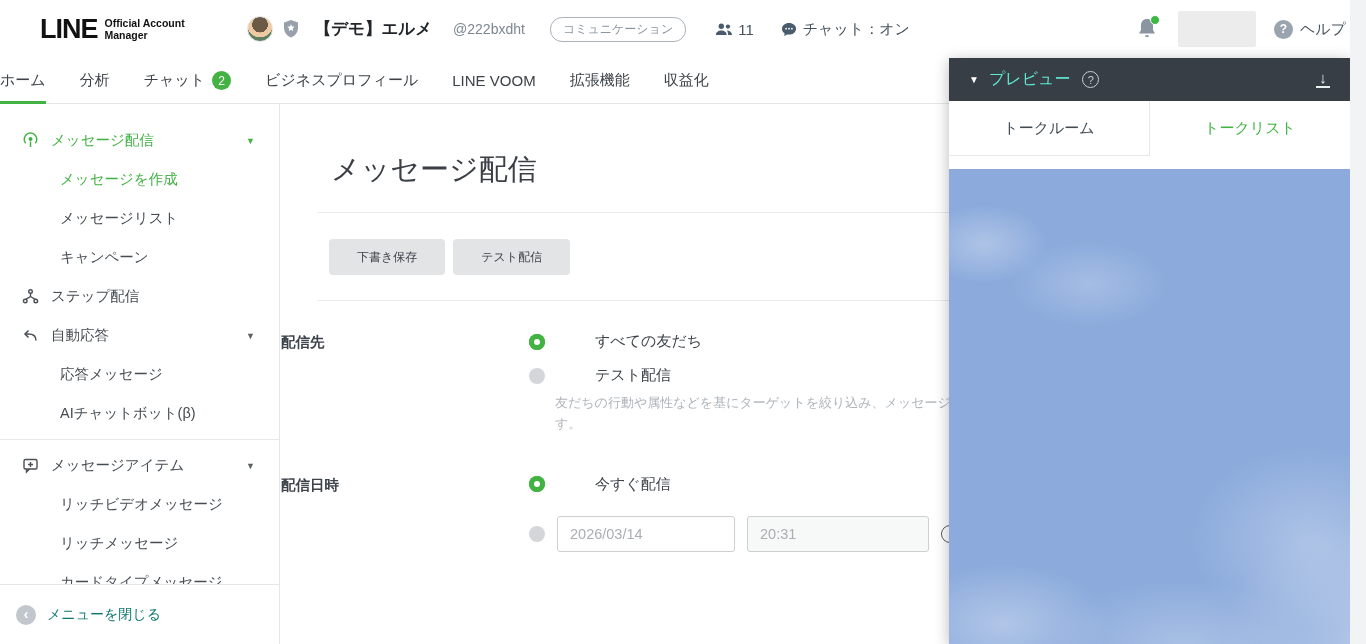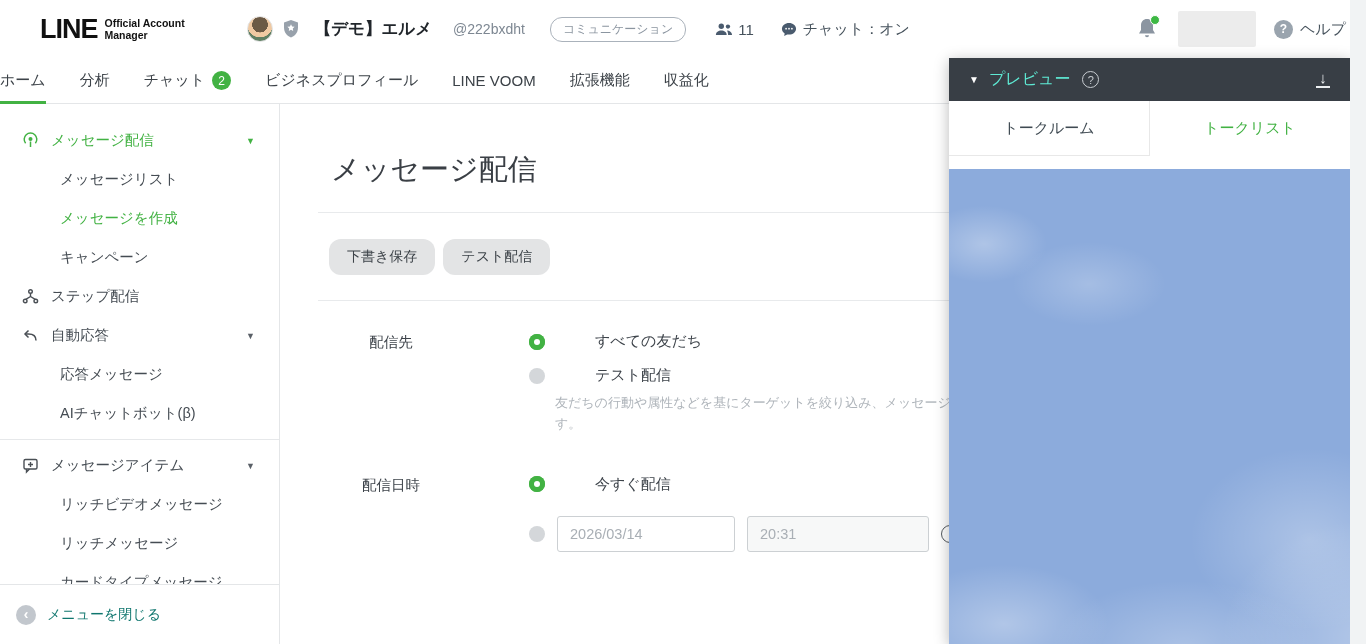--- a/index.html
+++ b/index.html
@@ -59,25 +59,25 @@
     border-top:1px solid #e4e6e8; display:flex; align-items:center; padding-left:16px; gap:11px; cursor:pointer; }
   .foot-circ { width:20px; height:20px; border-radius:50%; background:#c2c7cd; color:#fff;
     display:flex; align-items:center; justify-content:center; font-size:14px; font-weight:bold; padding-bottom:2px; }
   .foot-lbl { font-size:14px; color:#0f766e; }
 
   
   .main { position:absolute; top:104px; left:281px; right:0; bottom:0; background:#fff; overflow:hidden; }
   .page-title { margin:46px 0 0 50px; font-size:29px; font-weight:400; color:#3a3f45; }
   .hdiv { border:none; height:1px; background:#e8eaec; margin:22px 0 0 37px; }
   .btn-row { display:flex; gap:8px; margin:26px 0 0 48px; }
-  .gray-btn { height:36px; padding:0 18px; background:#e3e4e5; border:none; border-radius:12px;
-    font-size:14px; color:#3d4349; cursor:pointer; font-family:inherit; }
+  .gray-btn { height:36px; padding:0 28px; background:#e3e4e5; border:none; border-radius:4px;
+    font-size:12px; color:#3d4349; cursor:pointer; font-family:inherit; }
   .form { margin-top:31px; }
   .form-row { display:flex; }
-  .form-label { width:220px; text-align:center; font-size:14.5px; color:#3d434a; padding-top:1px; flex:none; }
+  .form-label { width:220px; text-align:left; font-size:14.5px; color:#3d434a; padding-top:1px; flex:none;font-weight:bold; }
   .form-ctrl { margin-left:28px; }
   .opt { display:flex; align-items:center; gap:10px; cursor:pointer; }
   .radio { width:16px; height:16px; border-radius:50%; flex:none; }
   .radio.on { background:#42b243; box-shadow:inset 0 0 0 4.5px #42b243; position:relative; }
   .radio.on::after { content:""; position:absolute; left:5px; top:5px; width:6px; height:6px;
     border-radius:50%; background:#fff; }
   .radio.off { background:#d4d7da; }
   .opt-lbl { font-size:15px; color:#3d434a;margin-left:40px; }
   .opt-desc { margin:7px 0 0 26px; width:600px; font-size:13px; line-height:1.65; color:#aeb4ba; }
   .sched-inputs { display:flex; align-items:center; margin-top:22px; gap:12px; }
@@ -210,25 +210,25 @@
     <span class="s-icon">
       <svg viewBox="0 0 17 17" width="17" height="17" fill="none" stroke="currentColor" stroke-width="1.5">
           <circle cx="8.5" cy="7" r="2" fill="currentColor" stroke="none"></circle>
           <path d="M8.5 9.5V15"></path>
           <path d="M3.6 11.3a6.3 6.3 0 1 1 9.8 0"></path>
         </svg>
     </span>
     <span>メッセージ配信</span>
     <span class="side-chev green">▼</span>
   </div>
-  <div class="side-row sub">
-      <span>メッセージリスト</span>
-    </div>
   <div class="side-row sub green">
       <span>メッセージを作成</span>
+    </div>
+  <div class="side-row sub">
+      <span>メッセージリスト</span>
     </div>
   <div class="side-row sub">
       <span>キャンペーン</span>
     </div>
   <div class="side-row">
     <span class="s-icon">
       <svg viewBox="0 0 17 17" width="17" height="17" fill="none" stroke="currentColor" stroke-width="1.4">
           <circle cx="8.5" cy="3.5" r="1.8"></circle>
           <circle cx="3.2" cy="13" r="1.8"></circle>
           <circle cx="13.8" cy="13" r="1.8"></circle>

